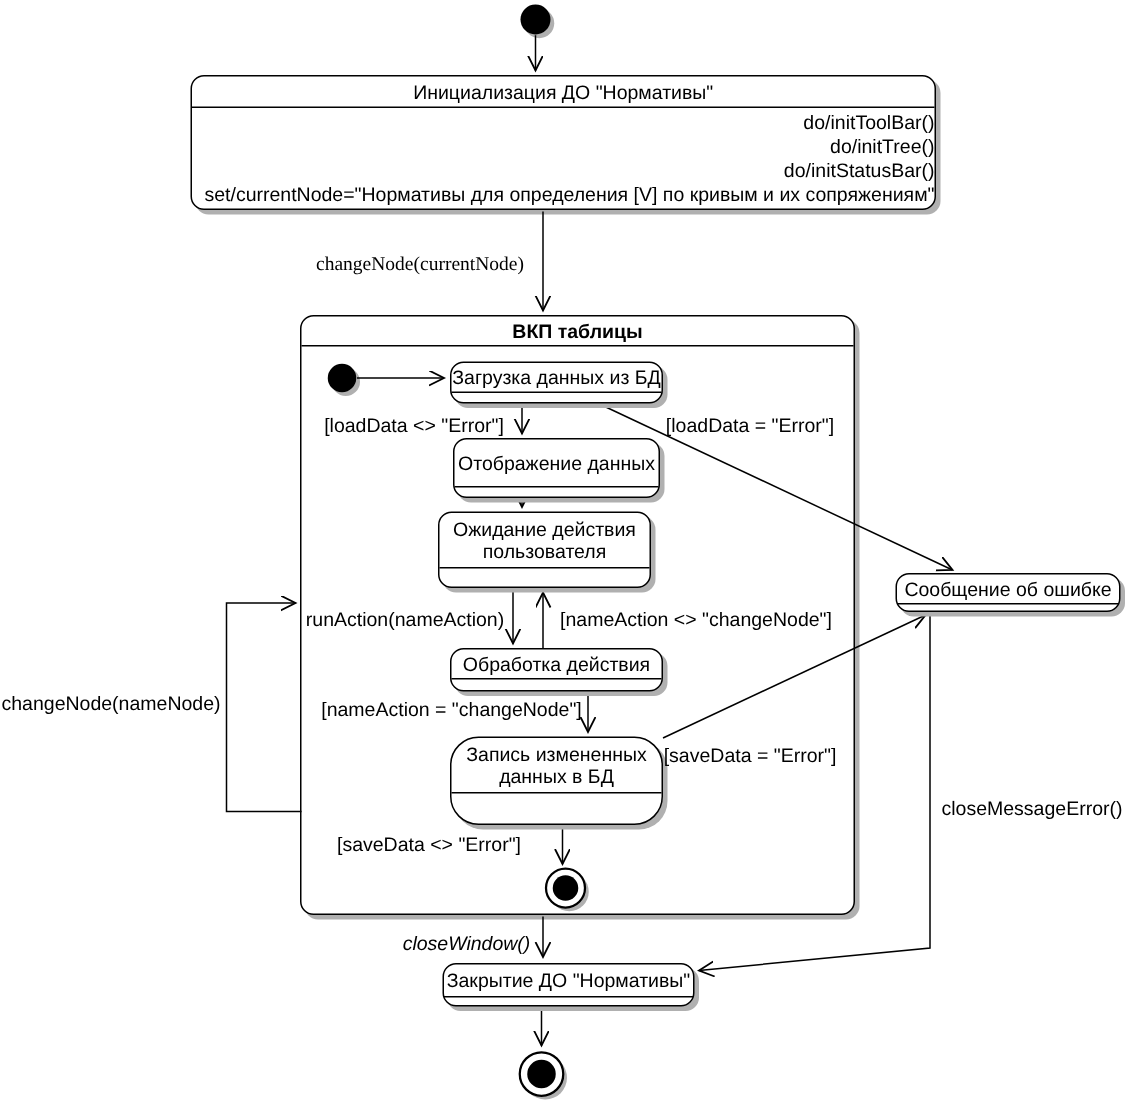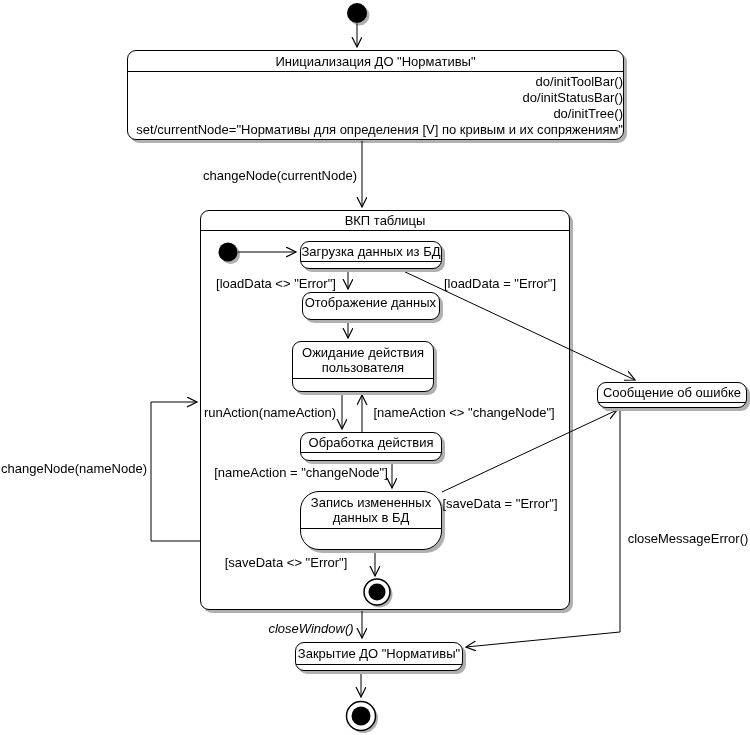--- a/index.html
+++ b/index.html
@@ -12,21 +12,21 @@
          font-size:13px;line-height:15px;text-align:center;z-index:3;}
   .state .name{flex:1;display:flex;flex-direction:column;align-items:center;
                justify-content:center;padding:0 3px;white-space:nowrap;}
   .state .comp{border-top:1px solid #000;}
   .bigbox{z-index:1;}
   .bigbox .title{height:20px;display:flex;align-items:center;justify-content:center;
                  border-bottom:1px solid #000;white-space:nowrap;}
   .bigbox .body{flex:1;display:flex;flex-direction:column;justify-content:space-around;
                 padding:1px 0;align-items:flex-end;}
   .bigbox .body div{white-space:nowrap;}
-  .composite{z-index:1;}
+  .composite{z-index:1;font-weight:bold;}
   .composite .title{height:19px;}
   .lbl{position:absolute;z-index:3;font-size:13px;line-height:15px;white-space:nowrap;
        transform:translateX(-50%);}
 </style>
 </head>
 <body>
 
 <div class="canvas">
 
   <svg class="wires" width="750" height="735">
@@ -67,37 +67,37 @@
     <polyline points="201,541 151,541 151,402 197,402" fill="none" stroke="#000" marker-end="url(#arrow)"></polyline>
     <line x1="362" y1="611" x2="362" y2="638" stroke="#000" marker-end="url(#arrow)"></line>
     <line x1="361" y1="671" x2="361" y2="697" stroke="#000" marker-end="url(#arrow)"></line>
     <polyline points="620,407 620,632 466,647" fill="none" stroke="#000" marker-end="url(#arrow)"></polyline>
   </svg>
 
   <div class="state bigbox" style="left:127px;top:50px;width:497px;height:90px;">
     <div class="title">Инициализация ДО "Нормативы"</div>
     <div class="body">
       <div>do/initToolBar()</div>
+      <div>do/initTree()</div>
       <div>do/initStatusBar()</div>
-      <div>do/initTree()</div>
       <div>set/currentNode="Нормативы для определения [V] по кривым и их сопряжениям"</div>
     </div>
   </div>
 
   <div class="state bigbox composite" style="left:200px;top:210px;width:370px;height:400px;">
     <div class="title">ВКП таблицы</div>
     <div class="body"></div>
   </div>
 
   <div class="state" style="left:300px;top:241px;width:142px;height:28px;">
     <div class="name">Загрузка данных из БД</div>
     <div class="comp" style="height:6px;"></div>
   </div>
 
-  <div class="state" style="left:302px;top:292px;width:138px;height:28px;align-items:flex-end;">
+  <div class="state" style="left:302px;top:292px;width:138px;height:40px;">
     <div class="name">Отображение данных</div>
     <div class="comp" style="height:6px;"></div>
   </div>
 
   <div class="state" style="left:292px;top:341px;width:142px;height:51px;">
     <div class="name">
       <span>Ожидание действия</span>
       <span>пользователя</span>
     </div>
     <div class="comp" style="height:12px;"></div>
@@ -119,21 +119,21 @@
   <div class="state" style="left:597px;top:382px;width:150px;height:26px;">
     <div class="name">Сообщение об ошибке</div>
     <div class="comp" style="height:4px;"></div>
   </div>
 
   <div class="state" style="left:295px;top:642px;width:168px;height:29px;">
     <div class="name">Закрытие ДО "Нормативы"</div>
     <div class="comp" style="height:5px;"></div>
   </div>
 
-  <div class="lbl" style="left:280px;top:168px;">changeNode(currentNode)</div>
+  <div class="lbl" style="left:280px;top:168px;font-family:Liberation Serif, serif;">changeNode(currentNode)</div>
   <div class="lbl" style="left:276px;top:276px;">[loadData &lt;&gt; "Error"]</div>
   <div class="lbl" style="left:500px;top:276px;">[loadData = "Error"]</div>
   <div class="lbl" style="left:270px;top:405px;">runAction(nameAction)</div>
   <div class="lbl" style="left:464px;top:405px;">[nameAction &lt;&gt; "changeNode"]</div>
   <div class="lbl" style="left:301px;top:465px;">[nameAction = "changeNode"]</div>
   <div class="lbl" style="left:500px;top:496px;">[saveData = "Error"]</div>
   <div class="lbl" style="left:286px;top:555px;">[saveData &lt;&gt; "Error"]</div>
   <div class="lbl" style="left:74px;top:461px;">changeNode(nameNode)</div>
   <div class="lbl" style="left:311px;top:621px;font-style:italic;">closeWindow()</div>
   <div class="lbl" style="left:688px;top:531px;">closeMessageError()</div>

